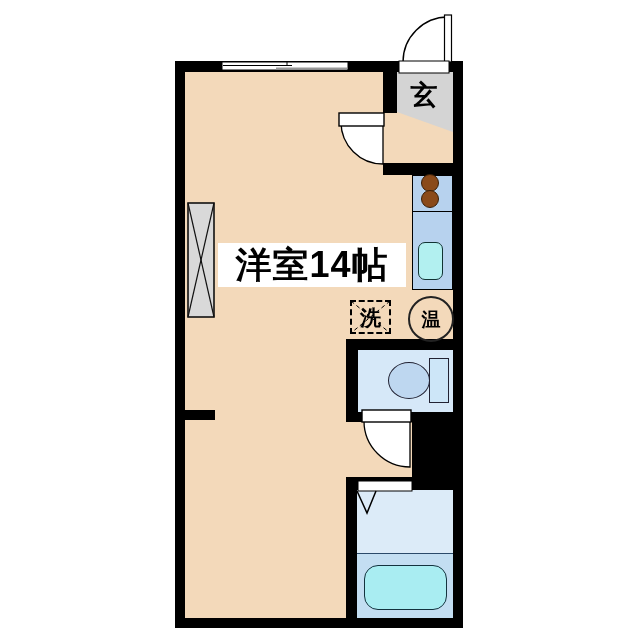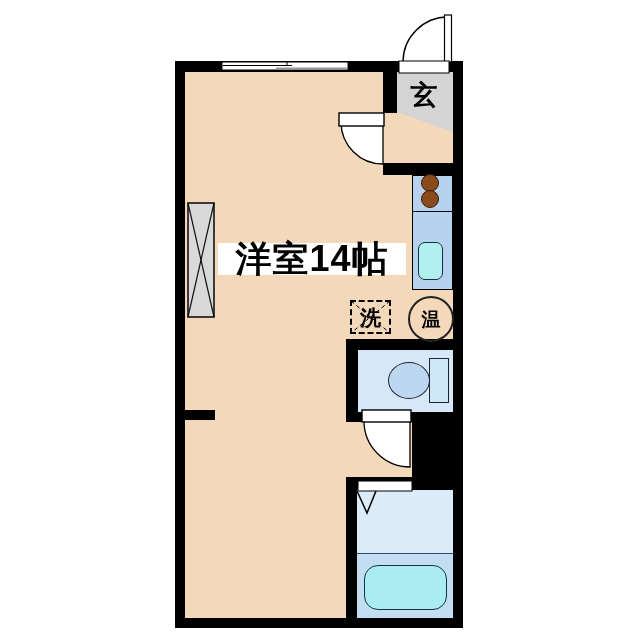--- a/index.html
+++ b/index.html
@@ -5,21 +5,21 @@
   html,body{margin:0;padding:0;background:#fff;}
   body{font-family:"Liberation Sans","DejaVu Sans",sans-serif;}
   #plan{position:relative;width:640px;height:640px;background:var(--background,#fff);overflow:hidden;}
   .abs{position:absolute;box-sizing:border-box;}
   .wall{background:var(--wall,#000);}
   .beige{background:var(--floor-beige,#f3d9ba);}
   .z1{z-index:1}.z2{z-index:2}.z3{z-index:3}.z4{z-index:4}
   #overlay{position:absolute;left:0;top:0;width:640px;height:640px;z-index:5;pointer-events:none;}
   .label{position:absolute;z-index:6;display:flex;align-items:center;justify-content:center;
          color:#000;line-height:1;}
-  #room-label{left:218px;top:243px;width:188px;height:32px;background:var(--label-bg,#fff);
+  #room-label{left:218px;top:243px;width:188px;height:44px;background:var(--label-bg,#fff);
               font-size:36px;font-weight:600;letter-spacing:1px;white-space:nowrap;}
   #genkan-label{left:408px;top:79px;width:32px;height:32px;font-size:27px;font-weight:600;}
   #washer-label{left:350px;top:300px;width:41px;height:34px;font-size:21px;font-weight:600;}
   #heater-circle{left:408px;top:296px;width:42px;height:42px;border:2px solid #222;
                  border-radius:50%;font-size:19px;font-weight:600;background:transparent;}
   .counter{background:var(--kitchen-counter-blue,#b7d2ee);border:1px solid #000;}
   .burner{background:var(--burner-brown,#8a4a1a);border:1px solid #3a1f08;border-radius:50%;}
   .sink{background:var(--sink-cyan,#b2f0f0);border:1px solid #133;border-radius:7px;}
   .tfloor{background:var(--toilet-floor-blue,#d6e8f8);}
   .bowl{background:var(--toilet-bowl-blue,#bed7f0);border:1px solid #223;border-radius:50%;}

